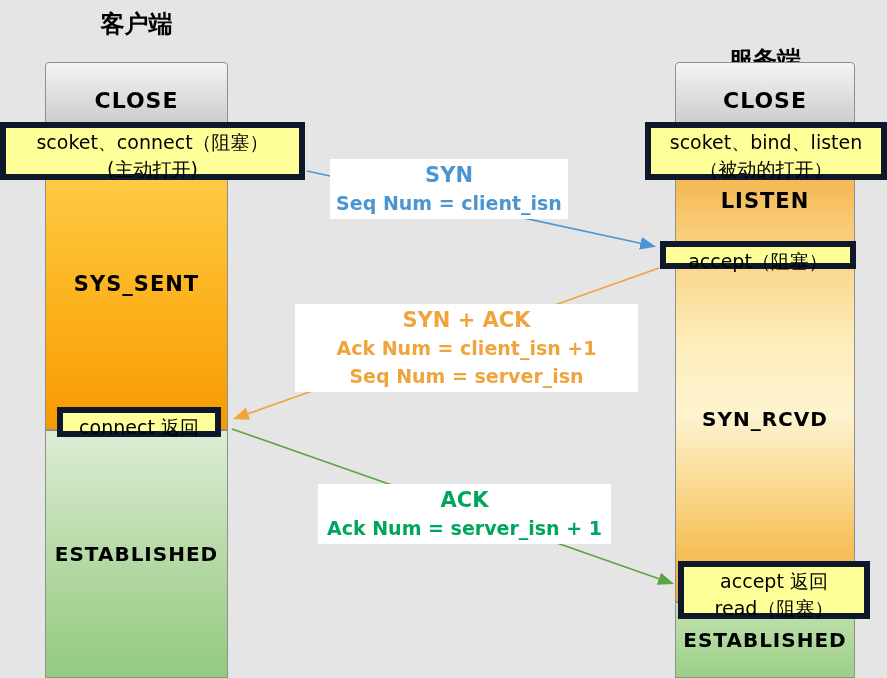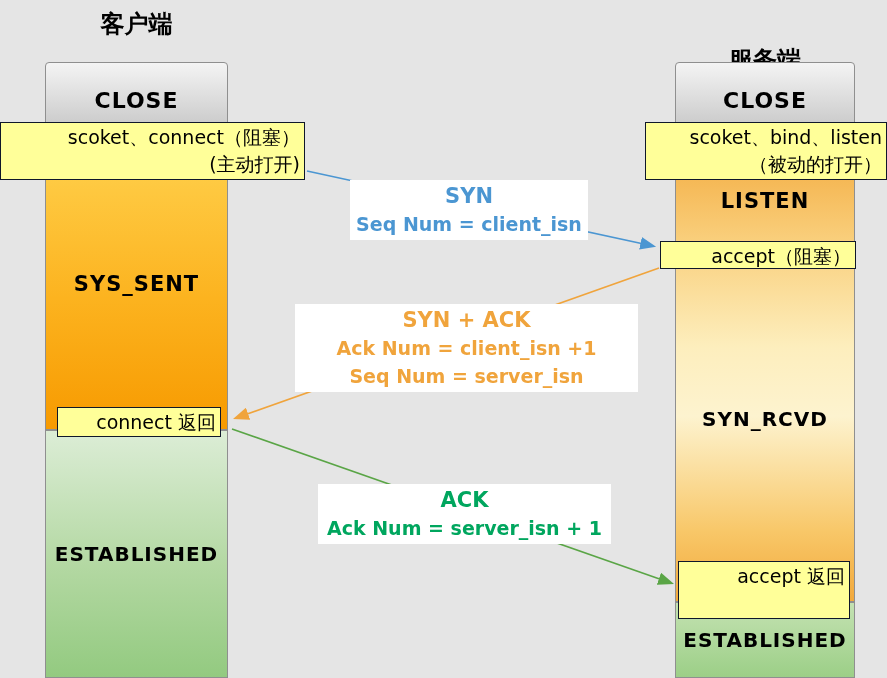--- a/index.html
+++ b/index.html
@@ -32,43 +32,43 @@
 
   .state{font-weight:bold;letter-spacing:1px;color:#000;text-align:center;width:100%;}
   .state-close{font-size:22px;}
   .state-synsent{font-size:21px;}
   .state-est{font-size:20px;}
   .state-abs{position:absolute;left:0;}
   .state-listen{top:50px;font-size:21px;}
   .state-synrcvd{top:268px;font-size:20px;}
 
   .label-box{
-    position:absolute;z-index:3;box-sizing:border-box;text-align:right;
-    background:var(--label-box-bg,#ffff99);border:1px solid #0f172a;
+    position:absolute;z-index:3;box-sizing:border-box;text-align:center;
+    background:var(--label-box-bg,#ffff99);border:6px solid #0f172a;
     font-size:19px;line-height:1.4;padding:1px 4px;color:#000;
   }
   .box-client-open{left:0;top:122px;width:305px;height:58px;}
   .box-server-open{left:645px;top:122px;width:242px;height:58px;}
   .box-accept{left:660px;top:241px;width:196px;height:28px;}
   .box-connect-return{left:57px;top:407px;width:164px;height:30px;}
-  .box-accept-return{left:678px;top:561px;width:172px;height:58px;}
+  .box-accept-return{left:678px;top:561px;width:192px;height:58px;}
 
   .arrows{position:absolute;left:0;top:0;width:887px;height:678px;z-index:2;}
   .line-syn{stroke:var(--syn-blue,#4b96d2);stroke-width:1.6;}
   .line-synack{stroke:var(--syn-ack-orange,#f0a43c);stroke-width:1.6;}
   .line-ack{stroke:var(--ack-green,#5aa546);stroke-width:1.6;}
   .head-syn{fill:var(--syn-blue,#4b96d2);}
   .head-synack{fill:var(--syn-ack-orange,#f0a43c);}
   .head-ack{fill:var(--ack-green,#5aa546);}
 
   .msg{position:absolute;z-index:4;text-align:center;font-weight:bold;background:#fff;
        padding:1px 4px;line-height:1.45;}
   .msg .msg-title{font-size:21px;display:block;}
   .msg .msg-line{font-size:19px;display:block;}
-  .msg-syn{left:330px;top:180px;width:230px;color:var(--syn-blue,#4b96d2);margin-left:20px;}
+  .msg-syn{left:330px;top:159px;width:230px;color:var(--syn-blue,#4b96d2);}
   .msg-synack{left:295px;top:304px;width:335px;color:var(--syn-ack-orange,#f0a43c);}
   .msg-ack{left:318px;top:484px;width:285px;color:var(--ack-green,#00a65e);}
   .msg-ack{color:var(--ack-text-green,#00a65e);}
 </style>
 </head>
 <body>
 
 <div class="canvas">
 
   <div class="title title-client">客户端</div>
@@ -121,20 +121,21 @@
     <span>（被动的打开）</span>
   </div>
   <div class="label-box box-accept">
     <span>accept（阻塞）</span>
   </div>
   <div class="label-box box-connect-return">
     <span>connect 返回</span>
   </div>
   <div class="label-box box-accept-return">
     <span>accept 返回</span><br>
+    <span>read（阻塞）</span>
   </div>
 
   <div class="msg msg-syn">
     <span class="msg-title">SYN</span>
     <span class="msg-line">Seq Num = client_isn</span>
   </div>
   <div class="msg msg-synack">
     <span class="msg-title">SYN + ACK</span>
     <span class="msg-line">Ack Num =  client_isn +1</span>
     <span class="msg-line">Seq Num = server_isn</span>

